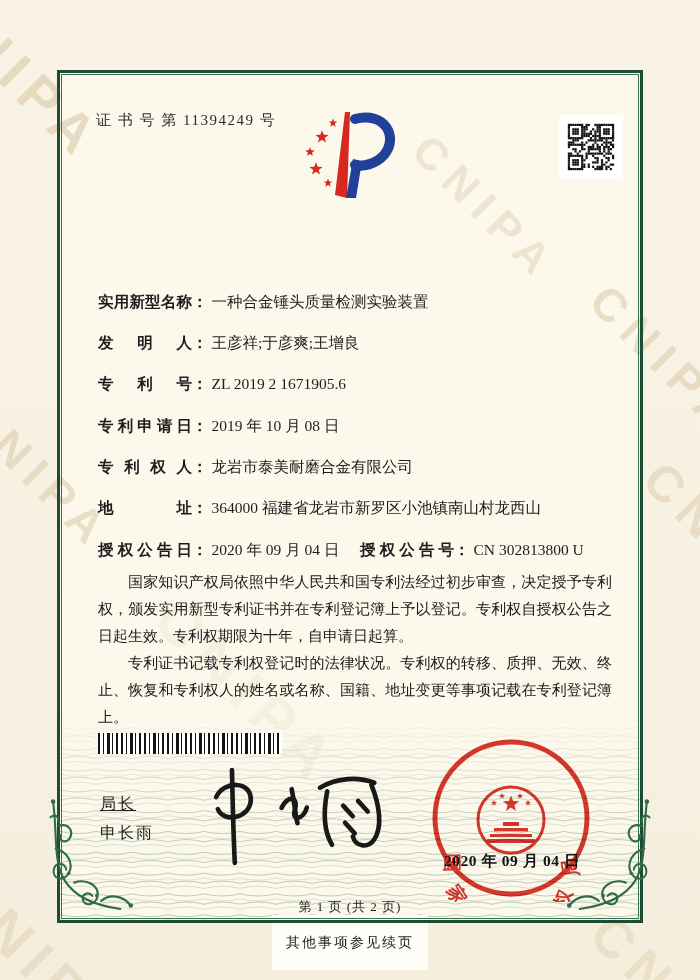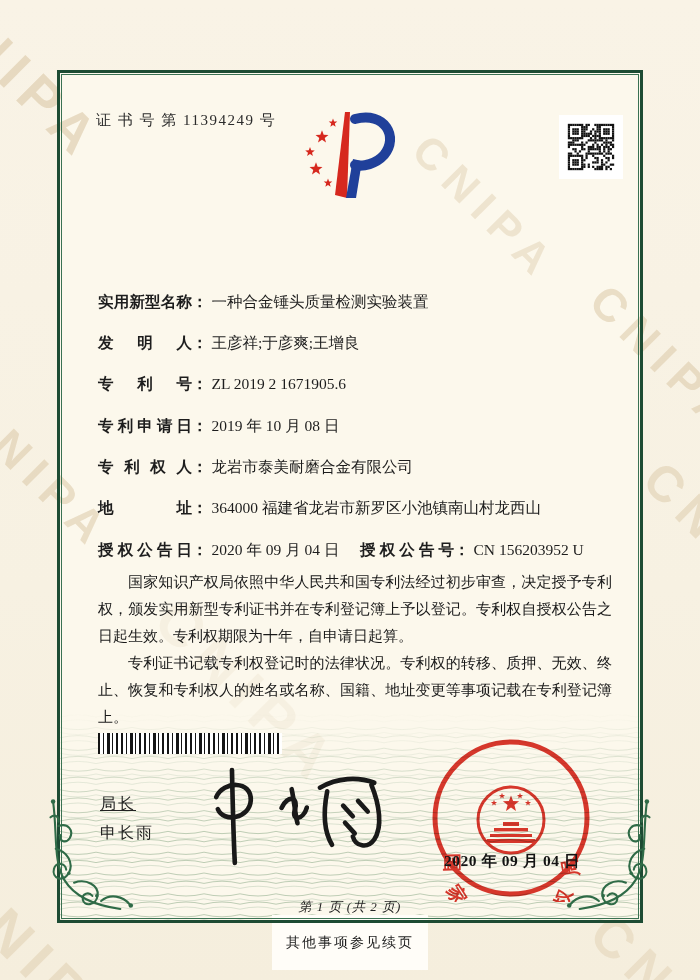--- a/index.html
+++ b/index.html
@@ -49,21 +49,21 @@
              font-size:16px;letter-spacing:2px;color:#222;text-decoration:underline;}
   .sig-name{position:absolute;left:100px;top:823px;z-index:3;font-family:"Liberation Sans","DejaVu Sans",sans-serif;
             font-size:16px;letter-spacing:2px;color:#222;}
   .signature{position:absolute;left:204px;top:760px;width:192px;height:106px;z-index:4;transform:rotate(-3deg);}
   
   .seal{position:absolute;left:427px;top:734px;width:168px;height:168px;z-index:5;opacity:.93;mix-blend-mode:multiply;}
   .seal-date{position:absolute;left:430px;top:851px;width:164px;z-index:5;text-align:center;
              font-size:15.5px;font-weight:700;color:#141414;letter-spacing:.5px;white-space:nowrap;}
   
   .page-info{position:absolute;left:57px;top:898px;width:586px;z-index:3;text-align:center;
-             font-size:13px;color:#242424;letter-spacing:1px;font-style:italic;}
+             font-size:13px;color:#242424;letter-spacing:1px;}
   .cont-note{position:absolute;left:0;top:934px;width:700px;z-index:3;text-align:center;font-size:14px;color:#1e1e1e;}
   .cont-note span{background:#fffdf8;padding:20px 14px;letter-spacing:2px;}
 </style>
 </head>
 <body>
 
 <div class="page">
 
   <span class="wm" style="left:-62px;top:-38px;font-size:56px;opacity:.55">CNIPA</span>
   <span class="wm" style="left:420px;top:118px;font-size:44px;opacity:.38">CNIPA</span>
@@ -439,21 +439,21 @@
     </div>
     <div class="frow" style="top:165px">
       <span class="flabel">专利权人</span><span class="fcolon">：</span><span class="fval">龙岩市泰美耐磨合金有限公司</span>
     </div>
     <div class="frow" style="top:206px">
       <span class="flabel">地址</span><span class="fcolon">：</span><span class="fval">364000 福建省龙岩市新罗区小池镇南山村龙西山</span>
     </div>
     <div class="frow" style="top:248px">
       <span class="flabel">授权公告日</span><span class="fcolon">：</span><span class="fval">2020 年 09 月 04 日</span>
       <span class="grant-2">
-        <span class="flabel">授权公告号</span><span class="fcolon">：</span><span class="fval">CN 156203952 U</span>
+        <span class="flabel">授权公告号</span><span class="fcolon">：</span><span class="fval">CN 302813800 U</span>
       </span>
     </div>
   </div>
 
   <div class="paras">
     <p>国家知识产权局依照中华人民共和国专利法经过初步审查，决定授予专利权，颁发实用新型专利证书并在专利登记簿上予以登记。专利权自授权公告之日起生效。专利权期限为十年，自申请日起算。</p>
     <p>专利证书记载专利权登记时的法律状况。专利权的转移、质押、无效、终止、恢复和专利权人的姓名或名称、国籍、地址变更等事项记载在专利登记簿上。</p>
   </div>
 
   <div class="barcode"></div>

